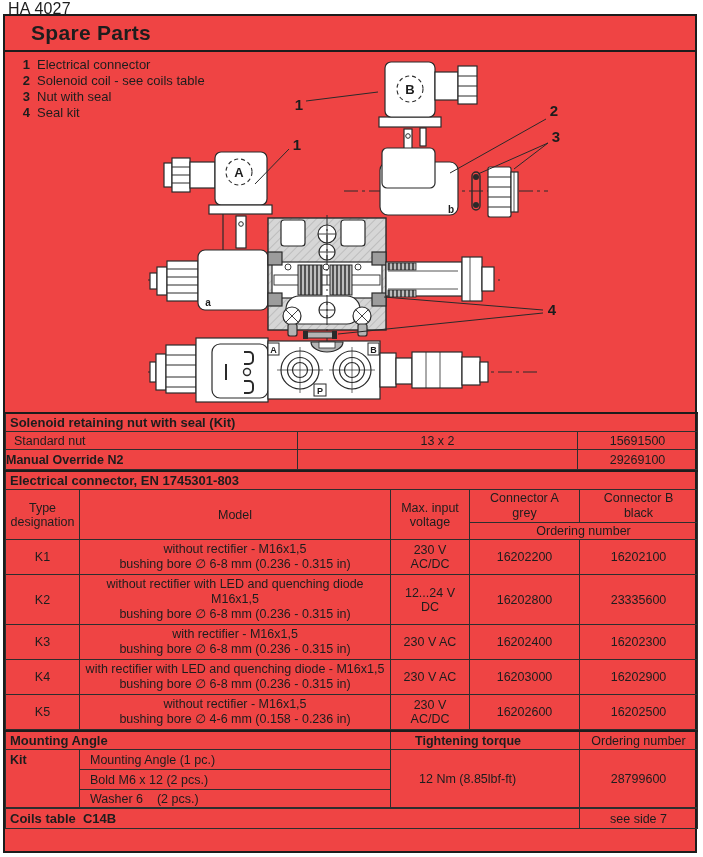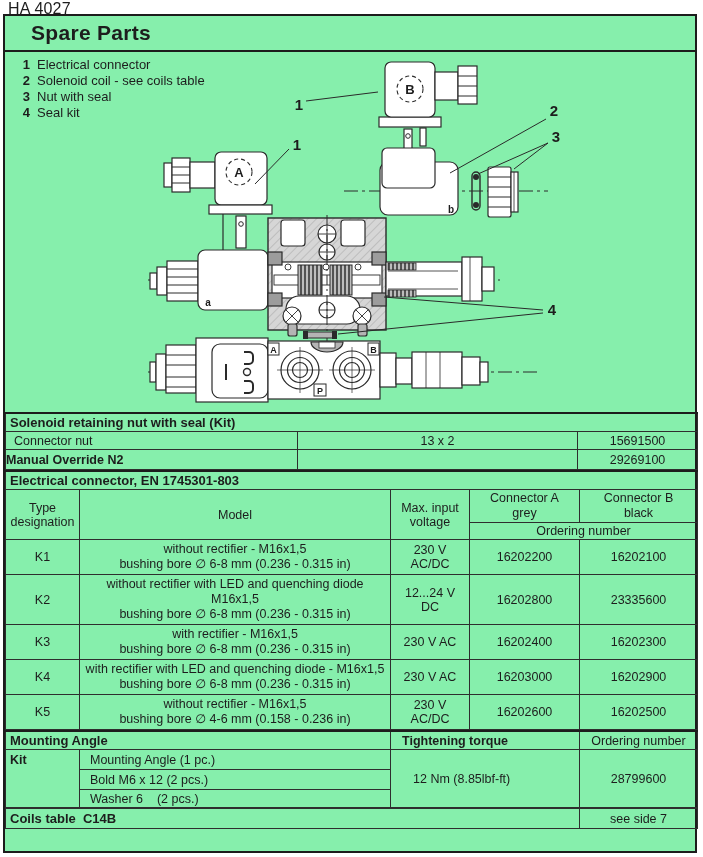--- a/index.html
+++ b/index.html
@@ -4,21 +4,21 @@
 <style>
   html,body{margin:0;padding:0;}
   body{
     width:703px;height:857px;position:relative;background:#ffffff;
     font-family:"Liberation Sans",sans-serif;color:#1d1d1d;
     -webkit-font-smoothing:antialiased;
   }
   .doc-code{position:absolute;top:0px;left:8px;font-size:16px;letter-spacing:.2px;}
   .frame{
     position:absolute;left:3px;top:14px;width:694px;height:839px;
-    border:2px solid #1c1c1c;box-sizing:border-box;background:#86efac;
+    border:2px solid #1c1c1c;box-sizing:border-box;background:#ef4444;
   }
   .title-band{
     height:25px;padding:5px 0 4px 26px;border-bottom:2px solid #1c1c1c;
     font-size:21px;font-weight:bold;letter-spacing:.3px;
   }
   .legend{padding:5px 0 0 13px;font-size:13px;}
   .legend-row{display:flex;line-height:16px;}
   .legend-num{font-weight:bold;width:12px;text-align:right;margin-right:7px;}
   .diagram-svg{position:absolute;left:-5px;top:-16px;width:703px;height:857px;pointer-events:none;}
   .spacer{height:291px;}
@@ -257,21 +257,21 @@
     <colgroup>
         <col style="width:292px">
         <col style="width:280px">
         <col style="width:120px">
       </colgroup>
     <tbody>
         <tr class="sec" style="height:18px">
       <td colspan="3" class="sec-title">Solenoid retaining nut with seal (Kit)</td>
     </tr>
     <tr style="height:18px">
-      <td class="lft">Connector nut</td>
+      <td class="lft">Standard nut</td>
       <td class="ctr">13 x 2</td>
       <td class="ctr">15691500</td>
     </tr>
     <tr style="height:20px">
       <td class="bold" style="padding-left:0">Manual Override N2</td>
       <td></td>
       <td class="ctr">29269100</td>
     </tr>
   </tbody>
     </table>
@@ -361,27 +361,27 @@
   <table>
     <colgroup>
         <col style="width:74px">
         <col style="width:311px">
         <col style="width:189px">
         <col style="width:118px">
       </colgroup>
     <tbody>
         <tr class="sec" style="height:18px">
       <td colspan="2" class="sec-title">Mounting Angle</td>
-      <td class="bold" style="padding-left:11px">Tightening torque</td>
+      <td class="bold" style="padding-left:24px">Tightening torque</td>
       <td class="ctr">Ordering number</td>
     </tr>
     <tr style="height:20px">
       <td rowspan="3" class="bold" style="vertical-align:top;padding:3px 8px 0 4px">Kit</td>
       <td style="padding-left:10px">Mounting Angle (1 pc.)</td>
-      <td rowspan="3" style="padding-left:22px">12 Nm (8.85lbf-ft)</td>
+      <td rowspan="3" style="padding-left:28px">12 Nm (8.85lbf-ft)</td>
       <td rowspan="3" class="ctr">28799600</td>
     </tr>
     <tr style="height:20px">
       <td style="padding-left:10px">Bold M6 x 12 (2 pcs.)</td>
     </tr>
     <tr style="height:18px">
       <td class="pre" style="padding-left:10px">Washer 6    (2 pcs.)</td>
     </tr>
   </tbody>
     </table>

